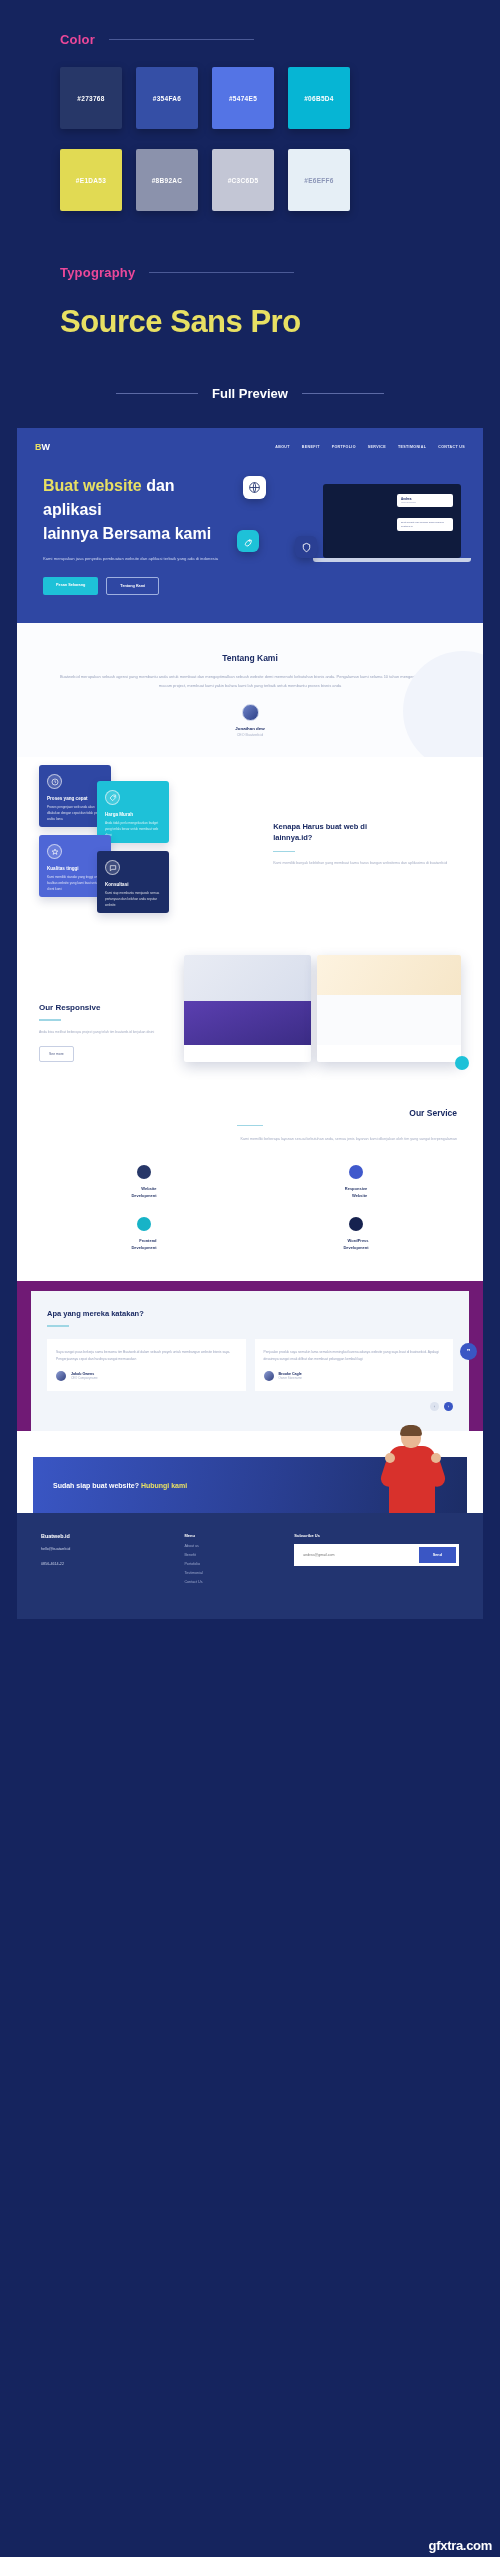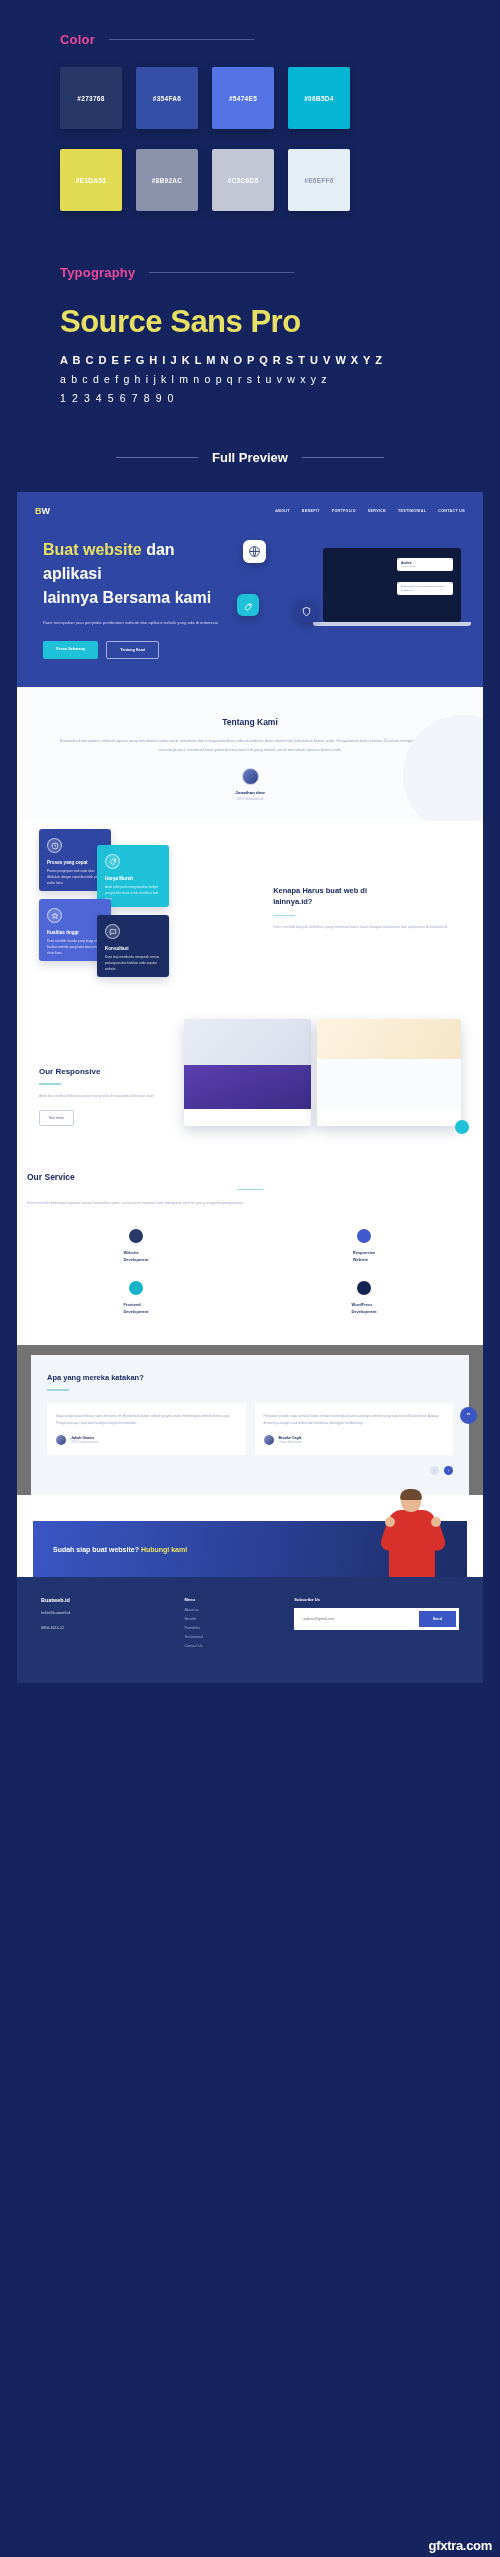--- a/index.html
+++ b/index.html
@@ -31,21 +31,21 @@
   .glyph-row { font-size: 11px; font-weight: 700; letter-spacing: 1.0px; margin-bottom: 7px; color: #fff; }
   .glyph-row.lower { font-weight: 400; letter-spacing: 1.2px; font-size: 10.5px; }
   .glyph-row.nums { font-weight: 400; letter-spacing: 1.6px; font-size: 10.5px; }
 
   
   .fp-head { display: flex; align-items: center; justify-content: center; gap: 14px; margin-top: 46px; padding: 0 24px; }
   .fp-head .rule2 { width: 82px; height: 1px; background: #5c6aa5; }
   .fp-head h2 { font-size: 13px; font-weight: 700; }
 
   
-  .preview { width: 466px; margin: 27px auto 0; background: #737373; position: relative; overflow: hidden; }
+  .preview { width: 466px; margin: 27px auto 0; background: #701a75; position: relative; overflow: hidden; }
 
   
   .hero { background: #2f47a3; padding: 14px 18px 28px; position: relative; overflow: hidden; }
   .hero-nav { display: flex; align-items: center; justify-content: space-between; }
   .logo { font-size: 9px; font-weight: 800; }
   .logo .b { color: #e8e063; }
   .logo .w { color: #fff; }
   .nav-links { display: flex; gap: 12px; }
   .nav-links span { font-size: 3.6px; font-weight: 700; letter-spacing: .35px; color: #e7ebfa; }
   .hero-body { display: flex; margin-top: 22px; }
@@ -110,21 +110,21 @@
   .shot { border-radius: 2px; box-shadow: 0 5px 14px rgba(25,40,95,.2); overflow: hidden; }
   .shot-a { width: 47%; background: #fff; }
   .shot-a .top { height: 46px; background: linear-gradient(135deg,#e9ecf4,#d8deec); }
   .shot-a .bot { height: 44px; background: linear-gradient(160deg,#5b3fb0,#3b2c85); }
   .shot-b { width: 53%; background: #fff; }
   .shot-b .r1 { height: 40px; background: linear-gradient(120deg,#fdf3e0,#f6e6c8); }
   .shot-b .r2 { height: 50px; background: #fafbfd; }
   .fab { position: absolute; right: 14px; bottom: 16px; width: 14px; height: 14px; border-radius: 50%; background: #1ec1d8; }
 
   
-  .service { background: #fff; padding: 22px 10px 30px; text-align: left; }
+  .service { background: #fff; padding: 22px 26px 30px; text-align: right; }
   .service h3 { font-size: 8.5px; font-weight: 700; color: #1a2a63; }
   .sline { width: 26px; height: 1.6px; background: #9fd6e4; margin: 7px auto 9px; }
   .service > p { font-size: 3.7px; line-height: 2.2; color: #a3abc2; }
   .svc-grid { display: grid; grid-template-columns: repeat(2, 1fr); gap: 18px 10px; margin-top: 22px; }
   .svc { display: flex; flex-direction: column; align-items: center; }
   .svc .dot { width: 14px; height: 14px; border-radius: 50%; }
   .svc span { font-size: 4px; font-weight: 700; color: #2b3a6b; margin-top: 7px; line-height: 1.6; }
 
   
   .testi { background: #f2f5fa; margin: 10px 14px 0; padding: 18px 16px 20px; position: relative; }
@@ -217,25 +217,20 @@
         </div>
     </div>
   </section>
 
   <section class="sec-typo">
     <div class="sec-head">
       <h2>Typography</h2>
       <div class="rule"></div>
     </div>
     <div class="font-name">Source Sans Pro</div>
-    <div class="glyphs">
-      <div class="glyph-row">A B C D E F G H I J K L M N O P Q R S T U V W X Y Z</div>
-      <div class="glyph-row lower">a b c d e f g h i j k l m n o p q r s t u v w x y z</div>
-      <div class="glyph-row nums">1 2 3 4 5 6 7 8 9 0</div>
-    </div>
   </section>
 
   <div class="fp-head">
     <div class="rule2"></div>
     <h2>Full Preview</h2>
     <div class="rule2"></div>
   </div>
 
   <div class="preview">
 

